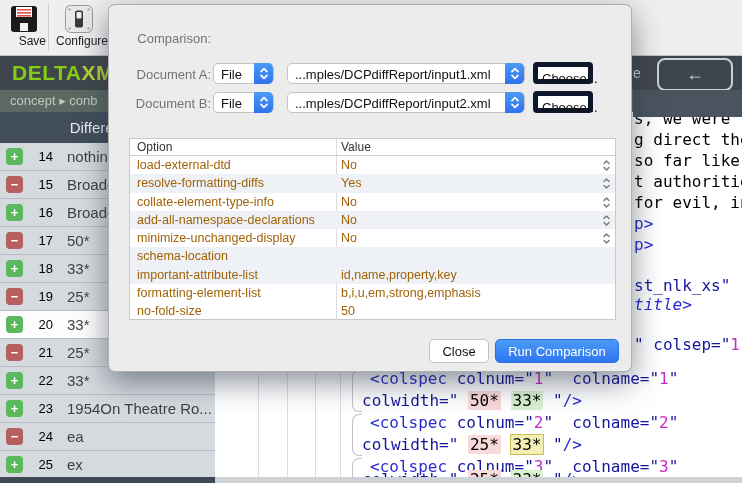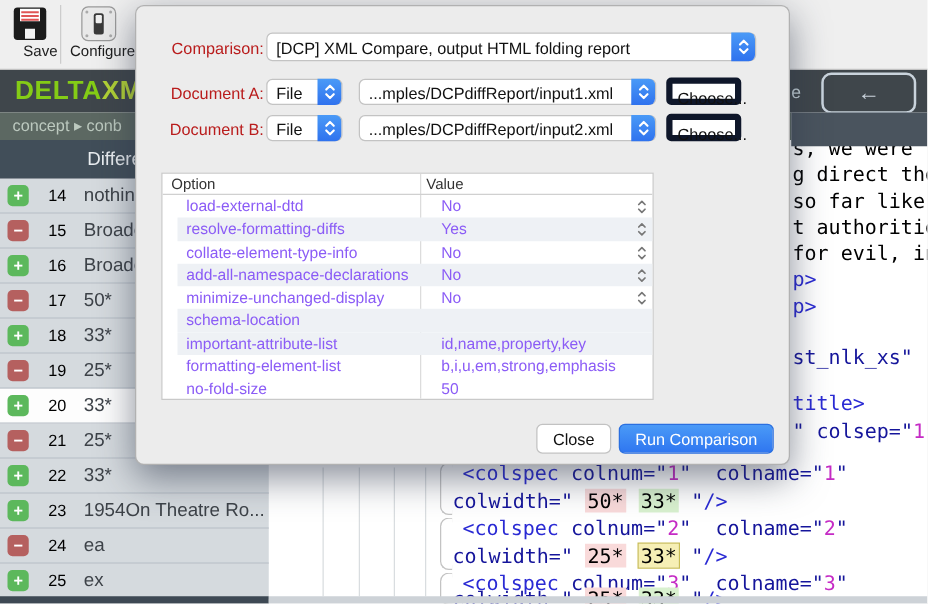--- a/index.html
+++ b/index.html
@@ -50,43 +50,43 @@
   .tok-val{color:#c52bc5;}
   .tok-plain{color:#000000;}
   .hl-del{background:#f9dada;padding:0 2px;}
   .hl-add{background:#d9f1cf;padding:0 2px;}
   .hl-sel{background:#f6efb5;padding:0 2px;outline:1px solid #c9bd55;}
   .guide{position:absolute;top:374px;height:103px;width:1px;background:#d9dde0;}
   .fold{position:absolute;left:352px;width:9px;border-left:1.5px solid #c3c3c3;border-top:1.5px solid #c3c3c3;border-bottom:1.5px solid #c3c3c3;border-radius:7px 0 0 7px;}
 
   
   .dialog{position:absolute;left:108px;top:4px;width:524px;height:368px;background:#ececec;border:1px solid rgba(0,0,0,.25);border-radius:7px;box-shadow:0 10px 30px rgba(40,50,70,.55);z-index:10;box-sizing:border-box;}
-  .dlg-label{position:absolute;left:8px;width:94px;text-align:right;font-size:13px;color:#b91c1c;}
+  .dlg-label{position:absolute;left:8px;width:94px;text-align:right;font-size:13px;color:#737373;}
   .lbl-comparison{top:26px;}
   .lbl-doca{top:62px;}
   .lbl-docb{top:91px;}
   .select{position:absolute;background:#ffffff;border:1px solid #c3c3c3;border-radius:5px;box-sizing:border-box;cursor:default;}
   .sel-text{position:absolute;left:7px;top:0;right:22px;font-size:13px;color:#111111;line-height:21px;white-space:nowrap;overflow:hidden;}
   .stepper{position:absolute;right:0;top:-1px;bottom:-1px;width:19px;background:linear-gradient(#4a9af7,#2f72ee);border-radius:0 5px 5px 0;display:flex;align-items:center;justify-content:center;}
   .sel-comparison{left:104px;top:21px;width:392px;height:23px;}
   .sel-comparison .sel-text{line-height:23px;}
   .sel-filea{left:104px;top:58px;width:61px;height:21px;}
   .sel-patha{left:178px;top:58px;width:238px;height:21px;}
   .sel-fileb{left:104px;top:87px;width:61px;height:21px;}
   .sel-pathb{left:178px;top:87px;width:238px;height:21px;}
   .btn-choose{position:absolute;left:424px;width:60px;height:22px;background:#ffffff;border:5px solid #0f172a;border-radius:4px;font-size:13px;color:#111111;font-family:"Liberation Sans",sans-serif;padding:4px;}
   .ch-a{top:57px;}
   .ch-b{top:86px;}
 
-  .opt-table{position:absolute;left:20px;top:133px;width:394px;height:182px;background:#ffffff;border:1px solid #c9c9c9;box-sizing:border-box;overflow:hidden;}
+  .opt-table{position:absolute;left:20px;top:133px;width:487px;height:182px;background:#ffffff;border:1px solid #c9c9c9;box-sizing:border-box;overflow:hidden;}
   .t-head{position:relative;height:16px;border-bottom:1px solid #d0d0d0;font-size:12px;color:#333333;}
   .th-option{position:absolute;left:7px;top:1px;}
   .th-value{position:absolute;left:211px;top:1px;}
   .t-col-div{position:absolute;left:206px;top:0;bottom:0;width:1px;background:#dcdcdc;}
-  .t-row{position:relative;height:18.3px;font-size:12.5px;color:#8b5cf6;margin-left:12px;}
+  .t-row{position:relative;height:18.3px;font-size:12.5px;color:#a16207;}
   .t-row.alt{background:#eef1f5;}
   .tc-opt{position:absolute;left:7px;top:2px;white-space:nowrap;}
   .tc-val{position:absolute;left:211px;top:2px;white-space:nowrap;}
   .t-step{position:absolute;right:4px;top:3px;}
 
   .btn-close{position:absolute;left:320px;top:334px;width:60px;height:24px;background:#ffffff;border:1px solid #c2c2c2;border-radius:5px;font-size:13px;color:#111111;font-family:"Liberation Sans",sans-serif;}
   .btn-run{position:absolute;left:386px;top:334px;width:124px;height:24px;background:linear-gradient(#4a9af7,#2f76f0);border:1px solid #2a6fe0;border-radius:5px;font-size:13px;color:#ffffff;font-family:"Liberation Sans",sans-serif;}
 </style>
 </head>
 <body>
@@ -102,21 +102,21 @@
     <div class="fold" style="top:414px;height:40px"></div>
     <div class="fold" style="top:458px;height:24px"></div>
   <div class="code-line" style="left: 634px; top: 108px;"><span class="tok-plain">s, we were</span></div>
       <div class="code-line" style="left: 634px; top: 129px;"><span class="tok-plain">g direct the</span></div>
       <div class="code-line" style="left: 634px; top: 150px;"><span class="tok-plain">so far like</span></div>
       <div class="code-line" style="left: 634px; top: 171px;"><span class="tok-plain">t authorities</span></div>
       <div class="code-line" style="left: 634px; top: 192px;"><span class="tok-plain">for evil, in</span></div>
       <div class="code-line" style="left: 634px; top: 213px;"><span class="tok-tag">p&gt;</span></div>
       <div class="code-line" style="left: 634px; top: 234px;"><span class="tok-tag">p&gt;</span></div>
       <div class="code-line" style="left: 634px; top: 275px;"><span class="tok-attr">st_nlk_xs"</span></div>
-      <div class="code-line" style="left: 634px; top: 312px;"><span class="tok-tag">title&gt;</span></div>
+      <div class="code-line" style="left: 634px; top: 294px; font-style: italic;"><span class="tok-tag">title&gt;</span></div>
       <div class="code-line" style="left: 634px; top: 334px;"><span class="tok-attr">" </span><span class="tok-attr">colsep=</span><span class="tok-attr">"</span><span class="tok-val">1</span><span class="tok-attr">"</span></div>
       <div class="code-line" style="left: 370px; top: 368px;"><span class="tok-tag">&lt;colspec</span><span class="tok-plain"> </span><span class="tok-attr">colnum=</span><span class="tok-attr">"</span><span class="tok-val">1</span><span class="tok-attr">"</span><span class="tok-plain">  </span><span class="tok-attr">colname=</span><span class="tok-attr">"</span><span class="tok-val">1</span><span class="tok-attr">"</span></div>
       <div class="code-line" style="left: 362px; top: 390px;"><span class="tok-attr">colwidth=</span><span class="tok-attr">" </span><span class="tok-plain hl-del">50*</span><span class="tok-plain"> </span><span class="tok-plain hl-add">33*</span><span class="tok-plain"> </span><span class="tok-attr">"</span><span class="tok-tag">/&gt;</span></div>
       <div class="code-line" style="left: 370px; top: 412px;"><span class="tok-tag">&lt;colspec</span><span class="tok-plain"> </span><span class="tok-attr">colnum=</span><span class="tok-attr">"</span><span class="tok-val">2</span><span class="tok-attr">"</span><span class="tok-plain">  </span><span class="tok-attr">colname=</span><span class="tok-attr">"</span><span class="tok-val">2</span><span class="tok-attr">"</span></div>
       <div class="code-line" style="left: 362px; top: 434px;"><span class="tok-attr">colwidth=</span><span class="tok-attr">" </span><span class="tok-plain hl-del">25*</span><span class="tok-plain"> </span><span class="tok-plain hl-sel">33*</span><span class="tok-plain"> </span><span class="tok-attr">"</span><span class="tok-tag">/&gt;</span></div>
       <div class="code-line" style="left: 370px; top: 456px;"><span class="tok-tag">&lt;colspec</span><span class="tok-plain"> </span><span class="tok-attr">colnum=</span><span class="tok-attr">"</span><span class="tok-val">3</span><span class="tok-attr">"</span><span class="tok-plain">  </span><span class="tok-attr">colname=</span><span class="tok-attr">"</span><span class="tok-val">3</span><span class="tok-attr">"</span></div>
       <div class="code-line" style="left: 362px; top: 469px;"><span class="tok-attr">colwidth=</span><span class="tok-attr">" </span><span class="tok-plain hl-del">25*</span><span class="tok-plain"> </span><span class="tok-plain hl-add">33*</span><span class="tok-plain"> </span><span class="tok-attr">"</span><span class="tok-tag">/&gt;</span></div>
     </div>
 
   <div class="toolbar">
@@ -217,29 +217,20 @@
         <span class="rnum">25</span>
         <span class="rlabel">ex</span>
       </div>
     </div>
 
   <div class="footer-left"></div>
   <div class="footer-right"></div>
 
   <div class="dialog">
     <label class="dlg-label lbl-comparison">Comparison:</label>
-    <div class="select sel-comparison">
-      <span class="sel-text">[DCP] XML Compare, output HTML folding report</span>
-      <span class="stepper">
-        <svg width="10" height="15" viewBox="0 0 10 15">
-            <path d="M2 5.6 5 2.6 8 5.6" fill="none" stroke="#ffffff" stroke-width="1.7" stroke-linecap="round" stroke-linejoin="round"></path>
-            <path d="M2 9.4 5 12.4 8 9.4" fill="none" stroke="#ffffff" stroke-width="1.7" stroke-linecap="round" stroke-linejoin="round"></path>
-          </svg>
-      </span>
-    </div>
 
     <label class="dlg-label lbl-doca">Document A:</label>
     <div class="select sel-filea">
       <span class="sel-text">File</span>
       <span class="stepper">
         <svg width="10" height="15" viewBox="0 0 10 15">
             <path d="M2 5.6 5 2.6 8 5.6" fill="none" stroke="#ffffff" stroke-width="1.7" stroke-linecap="round" stroke-linejoin="round"></path>
             <path d="M2 9.4 5 12.4 8 9.4" fill="none" stroke="#ffffff" stroke-width="1.7" stroke-linecap="round" stroke-linejoin="round"></path>
           </svg>
       </span>

